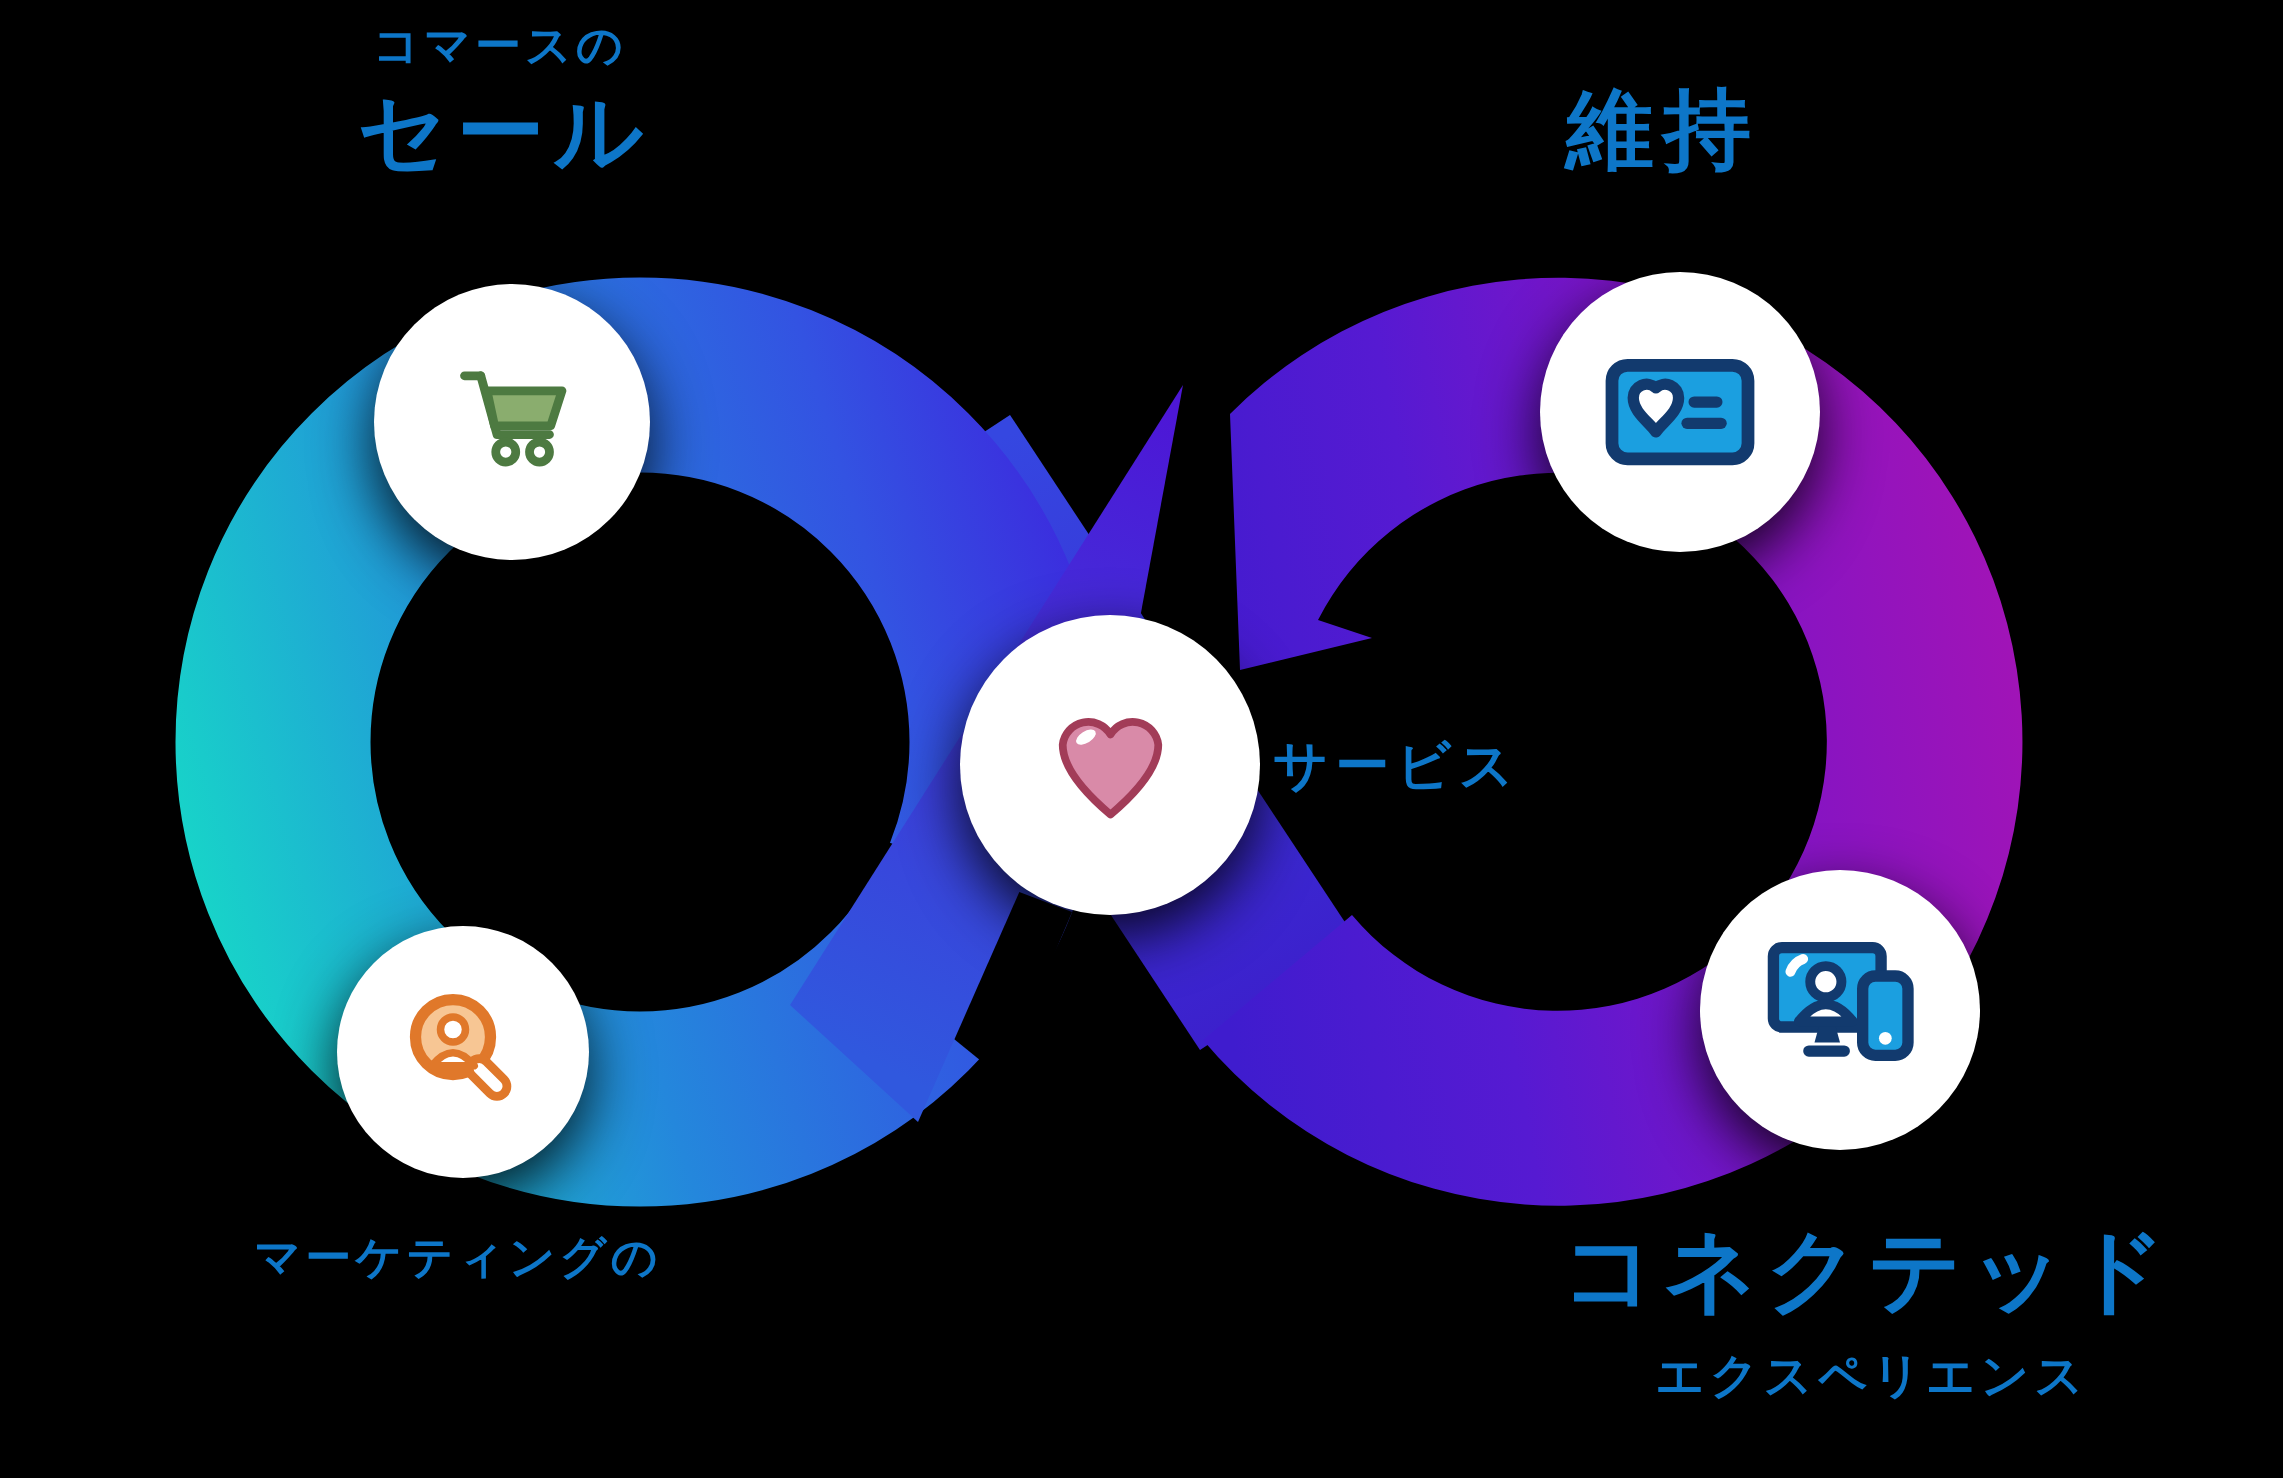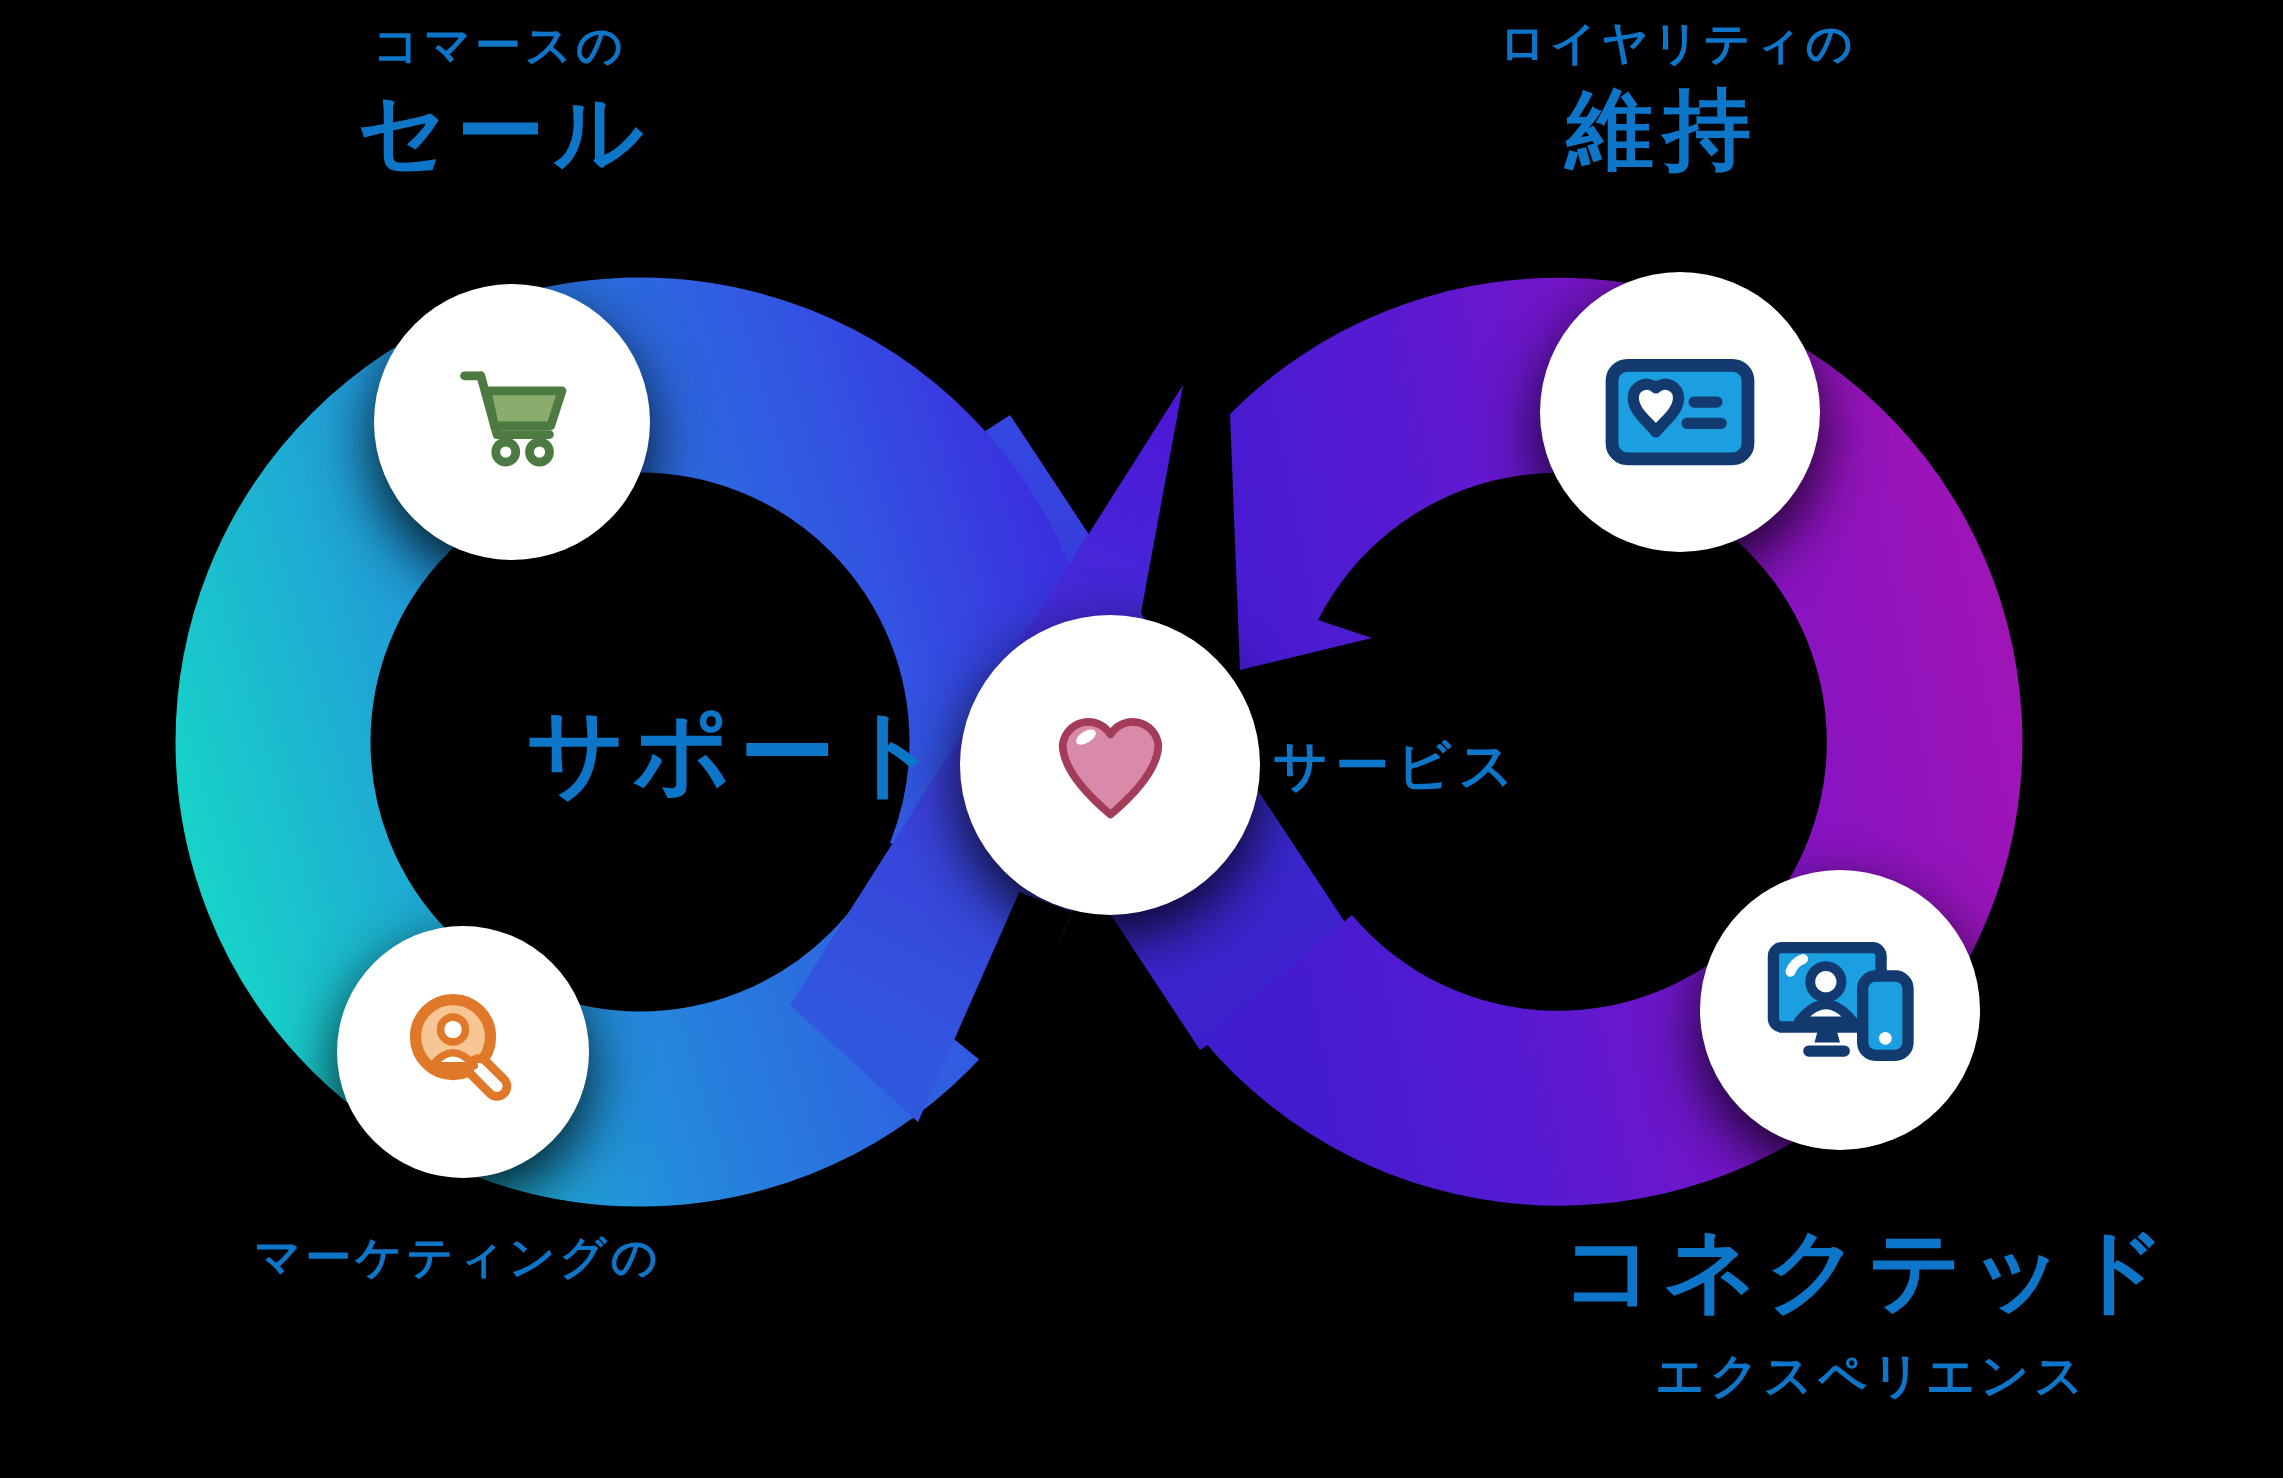--- a/index.html
+++ b/index.html
@@ -109,24 +109,22 @@
       <circle cx="52" cy="48" r="30" fill="#f7c694" stroke="#e0782a" stroke-width="9"></circle>
       <rect x="73" y="62" width="36" height="16" rx="8" transform="rotate(45 73 62)" fill="#ffffff" stroke="#e0782a" stroke-width="7"></rect>
       <circle cx="52" cy="42" r="10" fill="#ffffff" stroke="#e0782a" stroke-width="6"></circle>
       <path d="M35 71 q17 -21 34 0 z" fill="#ffffff" stroke="#e0782a" stroke-width="6" stroke-linejoin="round"></path>
     </svg>
   </div>
 
   <div class="label cat" style="left:500px;top:20px;">コマースの</div>
   <div class="label big" style="left:505px;top:84px;">セール</div>
 
-  <div class="label cat" style="left:1678px;top:18px;">ロイヤリティの</div>
   <div class="label big" style="left:1663px;top:82px;">維持</div>
 
-  <div class="label support" style="left:738px;top:700px;">サポート</div>
   <div class="label service" style="left:1397px;top:736px;">サービス</div>
 
   <div class="label cat" style="left:458px;top:1232px;">マーケティングの</div>
 
   <div class="label connected" style="left:1868px;top:1220px;">コネクテッド</div>
   <div class="label sub" style="left:1872px;top:1350px;">エクスペリエンス</div>
 
 </div>
 
 </body></html>

